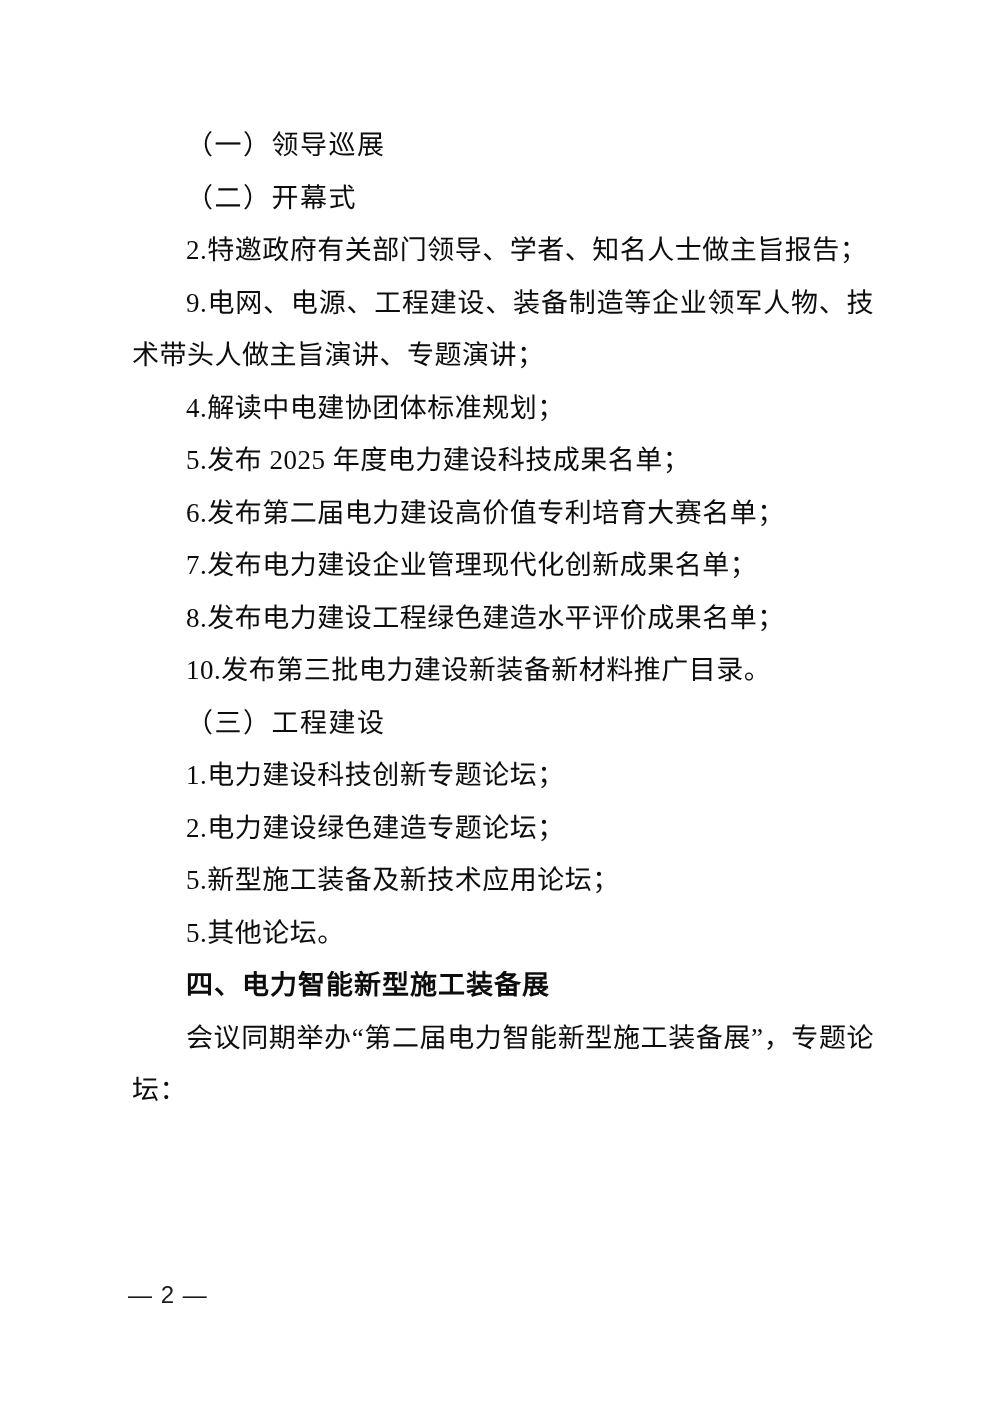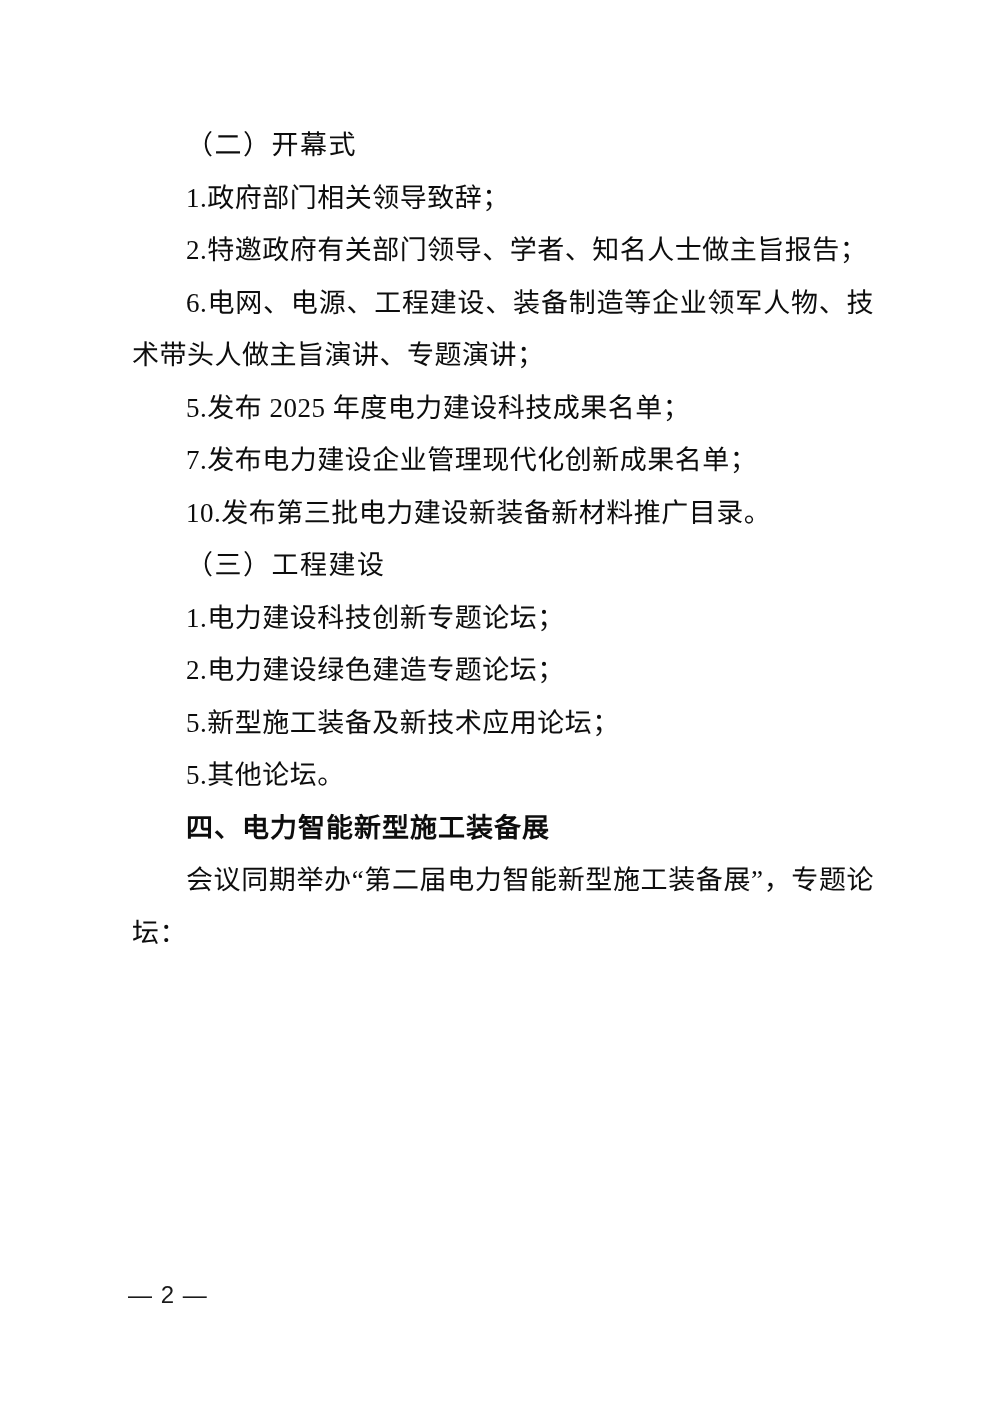--- a/index.html
+++ b/index.html
@@ -53,26 +53,29 @@
     letter-spacing: 1px;
   }
 </style>
 </head>
 <body>
 
 <div class="page">
 
   <div class="doc-body">
 
+  <p class="subheading">（一）领导巡展</p>
       <p class="subheading">（二）开幕式</p>
-      <p class="paragraph">1.政府部门相关领导致辞；</p>
       <p class="paragraph">2.特邀政府有关部门领导、学者、知名人士做主旨报告；</p>
-      <p class="paragraph">6.电网、电源、工程建设、装备制造等企业领军人物、技术带头人做主旨演讲、专题演讲；</p>
+      <p class="paragraph">9.电网、电源、工程建设、装备制造等企业领军人物、技术带头人做主旨演讲、专题演讲；</p>
+      <p class="paragraph">4.解读中电建协团体标准规划；</p>
       <p class="paragraph">5.发布 2025 年度电力建设科技成果名单；</p>
+      <p class="paragraph">6.发布第二届电力建设高价值专利培育大赛名单；</p>
       <p class="paragraph">7.发布电力建设企业管理现代化创新成果名单；</p>
+      <p class="paragraph">8.发布电力建设工程绿色建造水平评价成果名单；</p>
       <p class="paragraph">10.发布第三批电力建设新装备新材料推广目录。</p>
       <p class="subheading">（三）工程建设</p>
       <p class="paragraph">1.电力建设科技创新专题论坛；</p>
       <p class="paragraph">2.电力建设绿色建造专题论坛；</p>
       <p class="paragraph">5.新型施工装备及新技术应用论坛；</p>
       <p class="paragraph">5.其他论坛。</p>
       <p class="heading">四、电力智能新型施工装备展</p>
       <p class="paragraph">会议同期举办“第二届电力智能新型施工装备展”，专题论坛：</p>
     </div>
 

